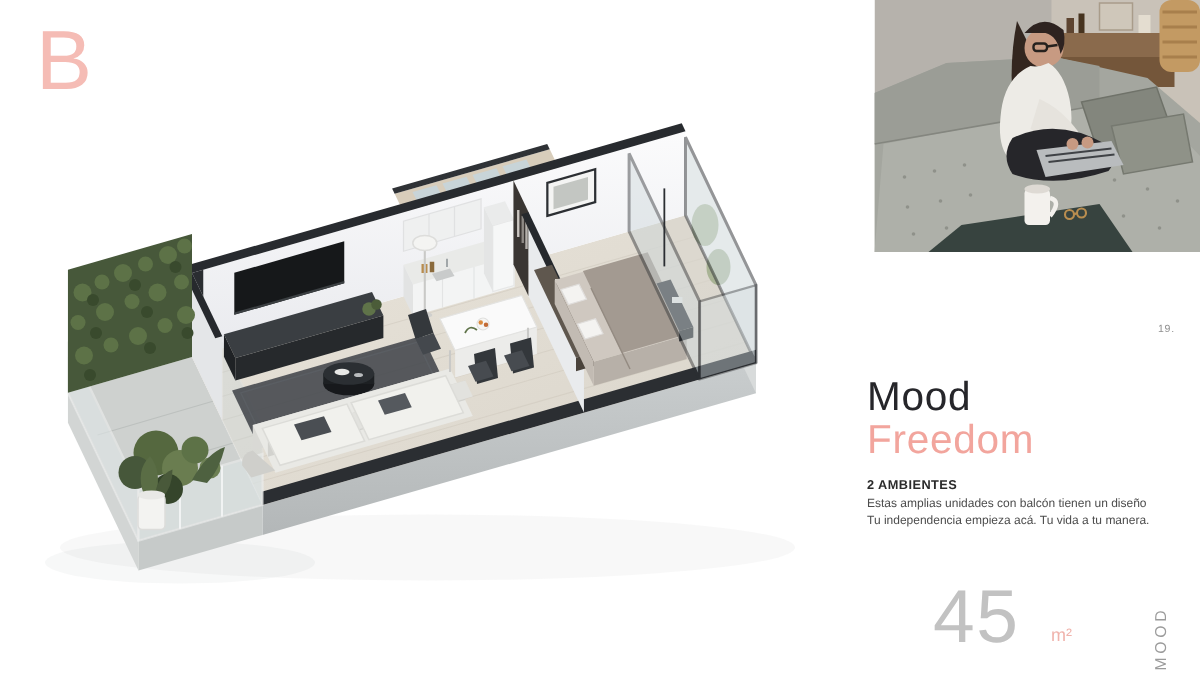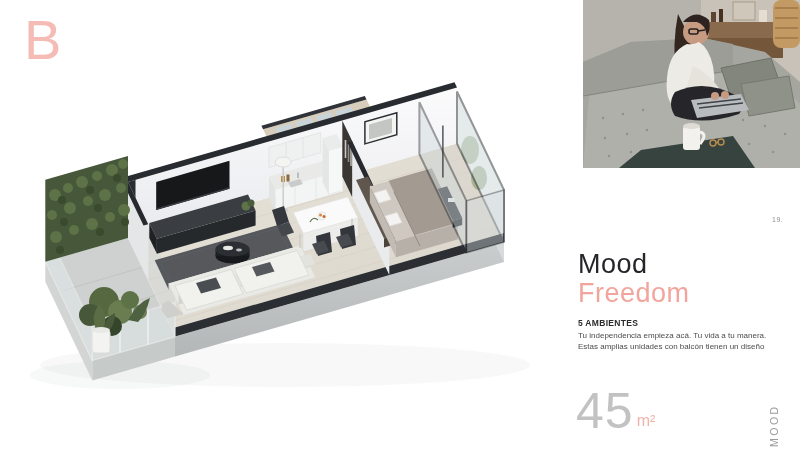--- a/index.html
+++ b/index.html
@@ -13,22 +13,22 @@
 
   #title-block{left:578px;top:250px;line-height:1.08;}
   #title-main{font-size:27px;font-weight:300;color:#26262a;letter-spacing:.5px;}
   #title-sub{font-size:27px;font-weight:300;color:#f2a59d;letter-spacing:.5px;}
 
   #details-block{left:578px;top:318px;width:192px;}
   #unit-type{font-size:8.5px;font-weight:bold;color:#2b2b2b;letter-spacing:.3px;margin-bottom:3px;}
   .desc-line{font-size:8px;color:#4c4c4c;line-height:10.5px;}
 
   #area-block{left:576px;top:386px;display:flex;align-items:flex-end;}
-  #area-value{font-size:50px;font-weight:300;color:#c2c2c2;line-height:1;letter-spacing:1px;}
-  #area-unit{font-size:16px;color:#f0b3ac;margin-left:3px;margin-bottom:6px;}
+  #area-value{font-size:50px;font-weight:300;color:#c2c2c2;line-height:1;letter-spacing:1px;margin-left:46px;}
+  #area-unit{font-size:12px;color:#f0b3ac;margin-left:21px;margin-bottom:6px;}
 
   #vertical-label{left:768px;top:447px;transform:rotate(-90deg);transform-origin:0 0;
      width:70px;font-size:10.5px;color:#9b9b9b;letter-spacing:2.5px;}
 
   #floorplan{left:0;top:0;}
   #photo{left:583px;top:0;}
 </style>
 </head>
 <body>
 
@@ -359,23 +359,23 @@
   </svg>
 
   <div id="page-number" class="abs">19.</div>
 
   <div id="title-block" class="abs">
     <div id="title-main">Mood</div>
     <div id="title-sub">Freedom</div>
   </div>
 
   <div id="details-block" class="abs">
-    <div id="unit-type">5 AMBIENTES</div>
+    <div id="unit-type">2 AMBIENTES</div>
+    <div class="desc-line">Estas amplias unidades con balcón tienen un diseño</div>
     <div class="desc-line">Tu independencia empieza acá.  Tu vida a tu manera.</div>
-    <div class="desc-line">Estas amplias unidades con balcón tienen un diseño</div>
   </div>
 
   <div id="area-block" class="abs">
     <span id="area-value">45</span>
     <span id="area-unit">m²</span>
   </div>
 
   <div id="vertical-label" class="abs">MOOD</div>
 
 </div>

